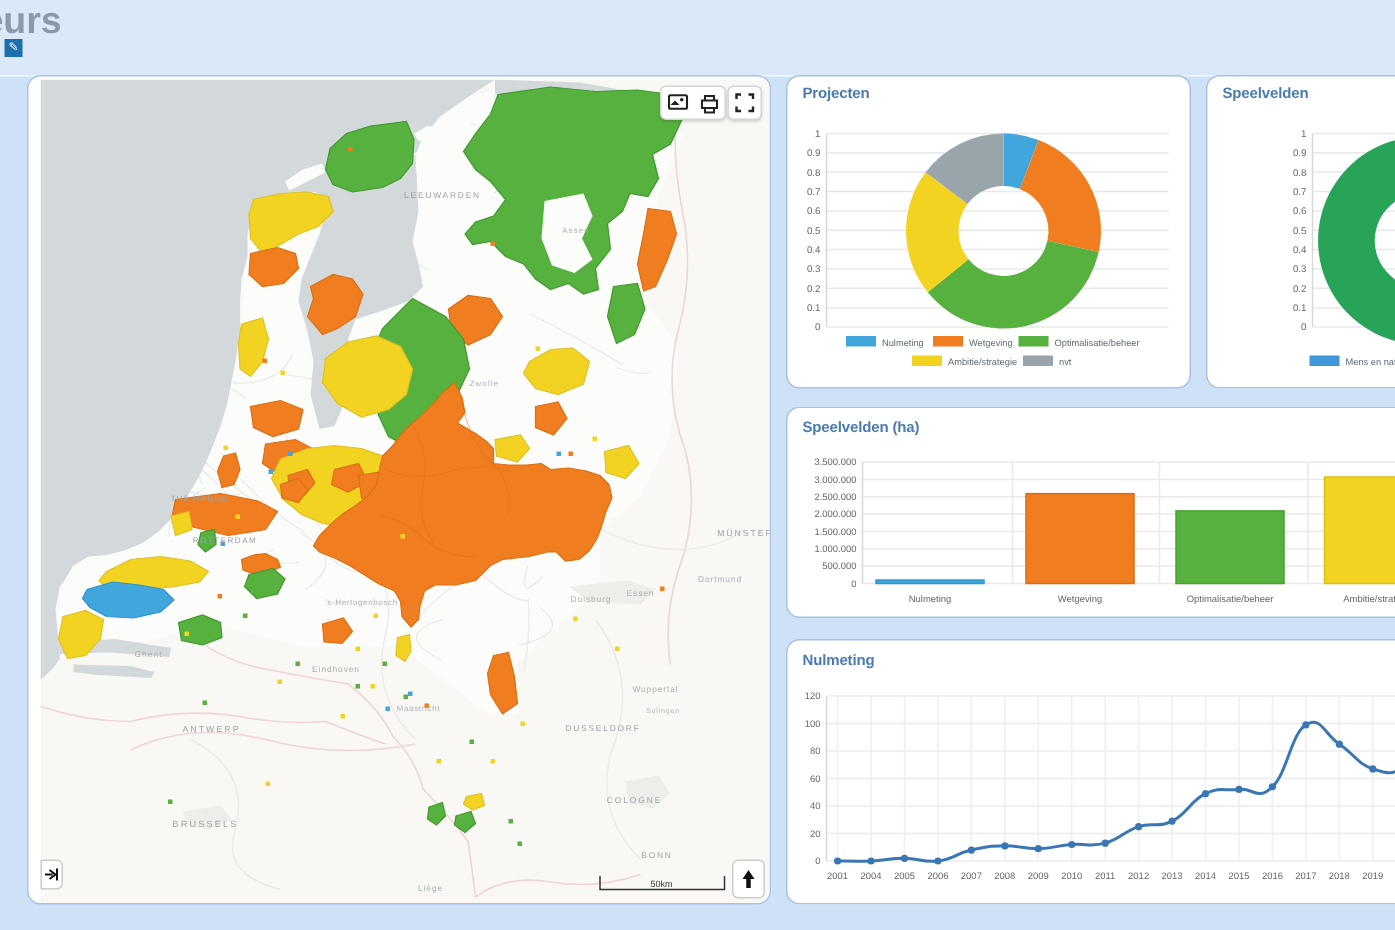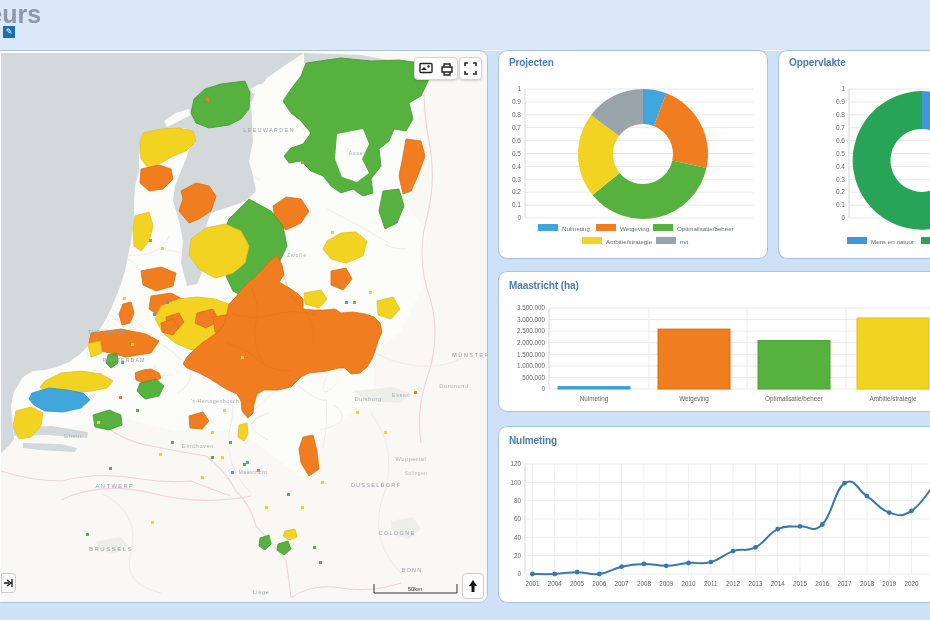--- a/index.html
+++ b/index.html
@@ -1,14 +1,14 @@
 <!DOCTYPE html>
 <html><head><meta charset="utf-8"><style>
 html,body{margin:0;padding:0;width:930px;height:620px;overflow:hidden;background:#cfe1f6;font-family:"Liberation Sans",sans-serif;position:relative}
-.card{position:absolute;background:#fff;border:1.5px solid #a9c2e0;border-radius:9px;box-sizing:border-box;overflow:hidden;}
+.card{position:absolute;background:#fff;border:1.5px solid #a9c2e0;border-radius:9px;box-sizing:border-box;overflow:hidden;margin-left:26px;}
 .ttl{position:absolute;left:10px;top:6px;font-size:10px;font-weight:bold;color:#4a7cb0;letter-spacing:-0.1px;}
 </style></head>
 <body>
 <div style="position:absolute;left:0;top:0;width:930px;height:50px;background:#dbe8f8;border-bottom:1px solid #f2f6fb;"></div>
 <div style="position:absolute;left:-27px;top:0px;font-size:25px;font-weight:bold;color:#8a99ac;letter-spacing:0px;">beurs</div>
 <div style="position:absolute;left:3px;top:26px;width:12px;height:12px;background:#1a6fad;color:#fff;font-size:8px;text-align:center;line-height:12px;">✎</div>
 
 <div class="card" style="left:-8px;top:50px;width:496px;height:553px;border-radius:9px;">
   <div style="position:absolute;left:8px;top:2px;width:488px;height:551px;"><svg width="488" height="551" viewBox="0 0 488 551">
         <rect x="0" y="0" width="488" height="551" fill="#f9f8f5"></rect>
@@ -269,21 +269,21 @@
         <rect x="154" y="173" width="20" height="7" fill="#57b13e"></rect>
         <text x="178" y="179.5" font-size="6.2" fill="#5f6b77" font-family="Liberation Sans,sans-serif">Optimalisatie/beheer</text>
         <rect x="83" y="186" width="20" height="7" fill="#f3d322"></rect>
         <text x="107" y="192.5" font-size="6.2" fill="#5f6b77" font-family="Liberation Sans,sans-serif">Ambitie/strategie</text>
         <rect x="157" y="186" width="20" height="7" fill="#9aa5ab"></rect>
         <text x="181" y="192.5" font-size="6.2" fill="#5f6b77" font-family="Liberation Sans,sans-serif">nvt</text>
       </svg></div>
 </div>
 
 <div class="card" style="left:778px;top:50px;width:162px;height:209px;border-radius:9px 0 0 9px;border-right:none;">
-  <div class="ttl">Oppervlakte</div>
+  <div class="ttl">Speelvelden</div>
   <div style="position:absolute;left:0;top:0"><svg width="162" height="209" viewBox="0 0 162 209">
         <line x1="70" y1="38.0" x2="250" y2="38.0" stroke="#e8e8e8" stroke-width="1"></line>
         <text x="66" y="40.2" font-size="6.5" fill="#666666" text-anchor="end" font-family="Liberation Sans,sans-serif">1</text>
         <line x1="70" y1="50.9" x2="250" y2="50.9" stroke="#e8e8e8" stroke-width="1"></line>
         <text x="66" y="53.1" font-size="6.5" fill="#666666" text-anchor="end" font-family="Liberation Sans,sans-serif">0.9</text>
         <line x1="70" y1="63.8" x2="250" y2="63.8" stroke="#e8e8e8" stroke-width="1"></line>
         <text x="66" y="66.0" font-size="6.5" fill="#666666" text-anchor="end" font-family="Liberation Sans,sans-serif">0.8</text>
         <line x1="70" y1="76.7" x2="250" y2="76.7" stroke="#e8e8e8" stroke-width="1"></line>
         <text x="66" y="78.9" font-size="6.5" fill="#666666" text-anchor="end" font-family="Liberation Sans,sans-serif">0.7</text>
         <line x1="70" y1="89.6" x2="250" y2="89.6" stroke="#e8e8e8" stroke-width="1"></line>
@@ -303,21 +303,21 @@
         <line x1="70" y1="38" x2="70" y2="167" stroke="#d8d8d8" stroke-width="1"></line>
         <path d="M143.00,40.10 A69.3,69.3 0 0 1 172.29,46.59 L156.31,80.85 A31.5,31.5 0 0 0 143.00,77.90 Z" fill="#3f97d9"></path>
         <path d="M172.29,46.59 A69.3,69.3 0 1 1 143.00,40.10 L143.00,77.90 A31.5,31.5 0 1 0 156.31,80.85 Z" fill="#27a458"></path>
         <rect x="68" y="186" width="20" height="7" fill="#3f97d9"></rect>
         <text x="92" y="192.5" font-size="6.2" fill="#5f6b77" font-family="Liberation Sans,sans-serif">Mens en natuur</text>
         <rect x="142" y="186" width="20" height="7" fill="#27a458"></rect>
       </svg></div>
 </div>
 
 <div class="card" style="left:498px;top:271px;width:442px;height:141px;border-radius:9px 0 0 9px;border-right:none;">
-  <div class="ttl" style="top:8px">Maastricht (ha)</div>
+  <div class="ttl" style="top:8px">Speelvelden (ha)</div>
   <div style="position:absolute;left:0;top:0"><svg width="442" height="145" viewBox="0 0 442 145">
         <line x1="50" y1="117.0" x2="442" y2="117.0" stroke="#e9e9e9" stroke-width="1"></line>
         <text x="46" y="119.2" font-size="6.3" fill="#666666" text-anchor="end" font-family="Liberation Sans,sans-serif">0</text>
         <line x1="50" y1="105.4" x2="442" y2="105.4" stroke="#e9e9e9" stroke-width="1"></line>
         <text x="46" y="107.6" font-size="6.3" fill="#666666" text-anchor="end" font-family="Liberation Sans,sans-serif">500.000</text>
         <line x1="50" y1="93.9" x2="442" y2="93.9" stroke="#e9e9e9" stroke-width="1"></line>
         <text x="46" y="96.1" font-size="6.3" fill="#666666" text-anchor="end" font-family="Liberation Sans,sans-serif">1.000.000</text>
         <line x1="50" y1="82.3" x2="442" y2="82.3" stroke="#e9e9e9" stroke-width="1"></line>
         <text x="46" y="84.5" font-size="6.3" fill="#666666" text-anchor="end" font-family="Liberation Sans,sans-serif">1.500.000</text>
         <line x1="50" y1="70.7" x2="442" y2="70.7" stroke="#e9e9e9" stroke-width="1"></line>

